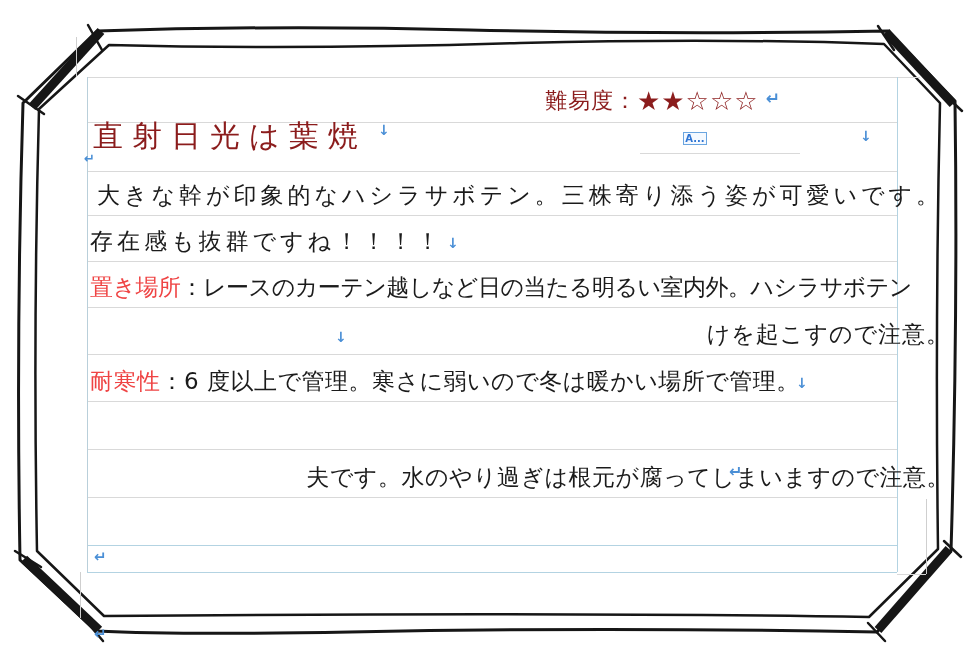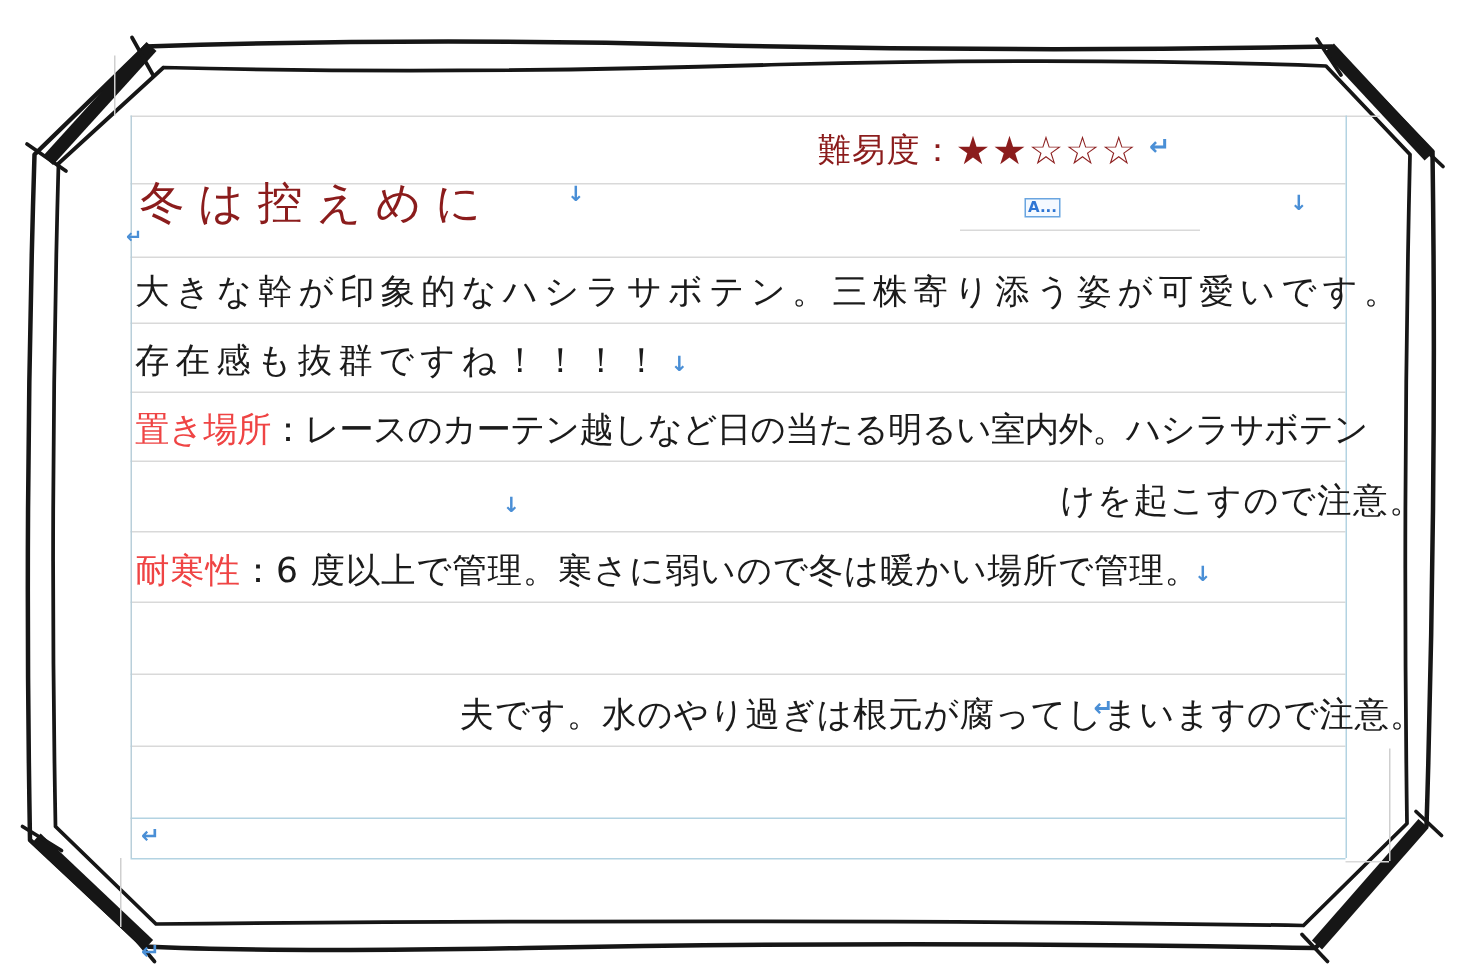--- a/index.html
+++ b/index.html
@@ -86,27 +86,27 @@
   <div class="vline blue" style="left:897px;top:77px;height:495px;"></div>
   <div class="vline gray" style="left:76px;top:37px;height:40px;"></div>
   <div class="vline gray" style="left:80px;top:572px;height:46px;"></div>
   <div class="vline gray" style="left:926px;top:499px;height:75px;"></div>
 
   <div class="difficulty">
     <span>難易度：</span><span class="stars">★★☆☆☆</span>
   </div>
   <span class="mark" style="left:766px;top:90px;font-size:17px;">↵</span>
 
-  <div class="doc-title">冬は控えめに</div>
+  <div class="doc-title">直射日光は葉焼</div>
   <span class="mark" style="left:378px;top:123px;font-size:14px;">↓</span>
   <div class="anchor">A...</div>
   <span class="mark" style="left:860px;top:129px;font-size:14px;">↓</span>
   <span class="mark" style="left:84px;top:152px;font-size:13px;">↵</span>
 
-  <div class="row" style="top:177px;letter-spacing:4px;">
+  <div class="row" style="top:177px;letter-spacing:4px;text-align:center;">
     <span class="lbl"></span><span>大きな幹が印象的なハシラサボテン。三株寄り添う姿が可愛いです。</span>
   </div>
   <div class="row" style="top:223px;letter-spacing:4px;">
     <span class="lbl"></span><span>存在感も抜群ですね！！！！</span>
   </div>
   <div class="row" style="top:269px;letter-spacing:-0.5px;">
     <span class="lbl">置き場所</span><span>：レースのカーテン越しなど日の当たる明るい室内外。ハシラサボテン</span>
   </div>
   <div class="row" style="top:316px;letter-spacing:1px;text-align:right;">
     <span class="lbl"></span><span>けを起こすので注意。</span>

